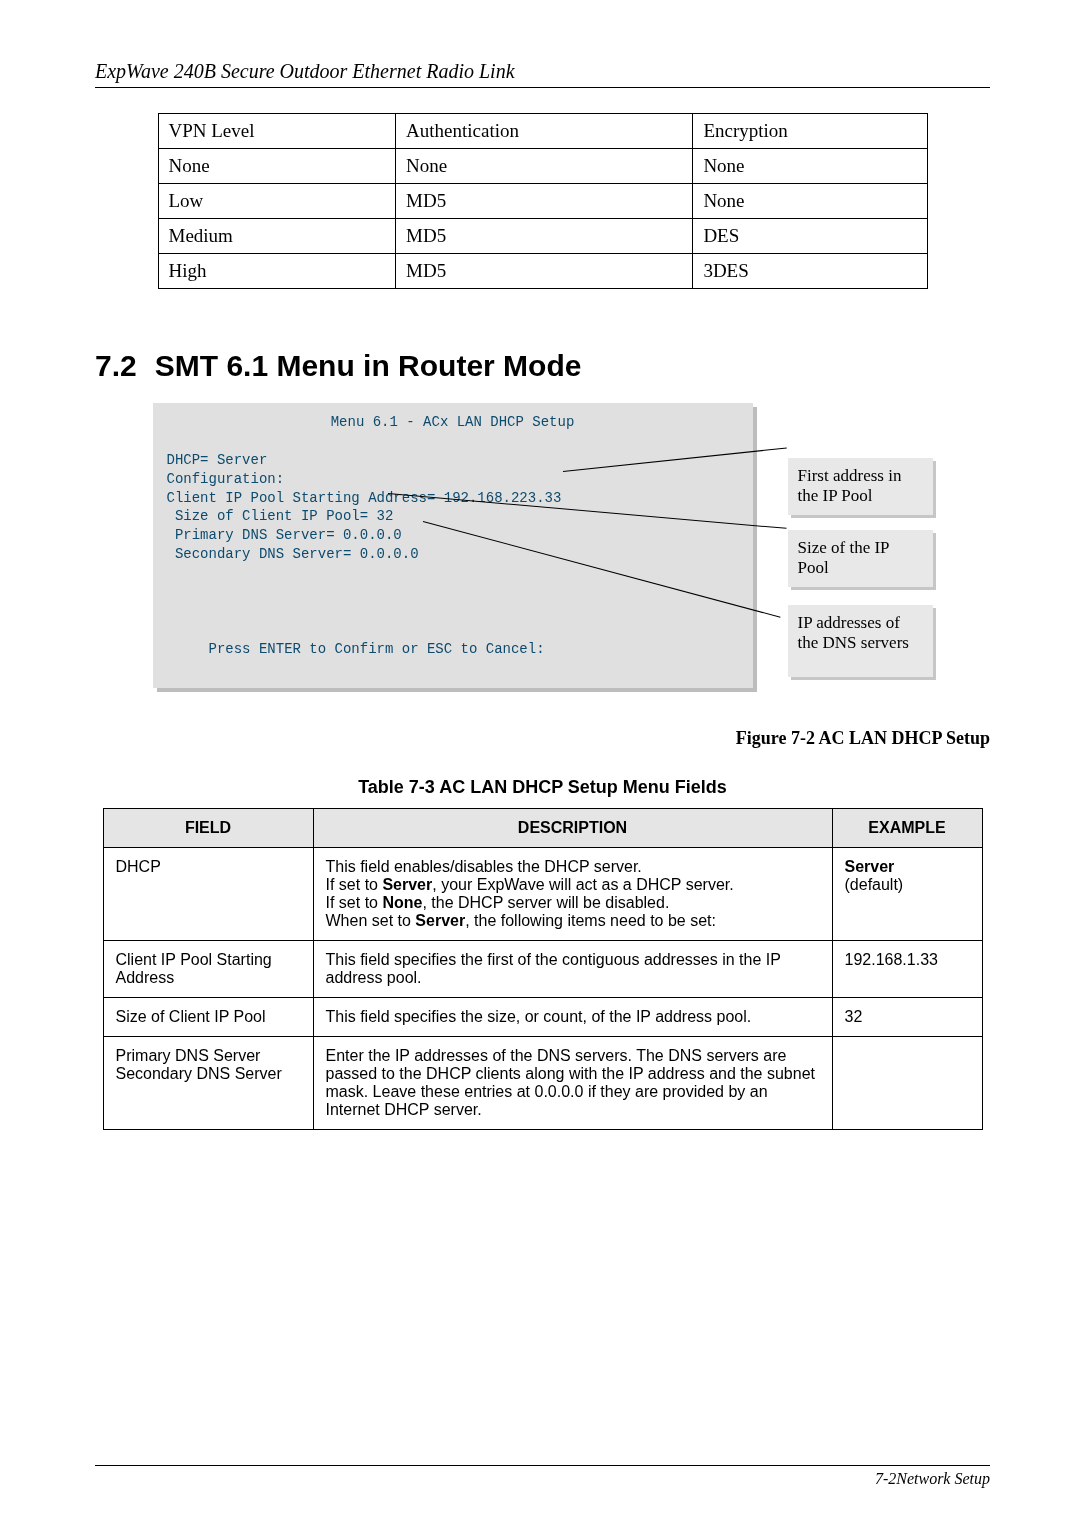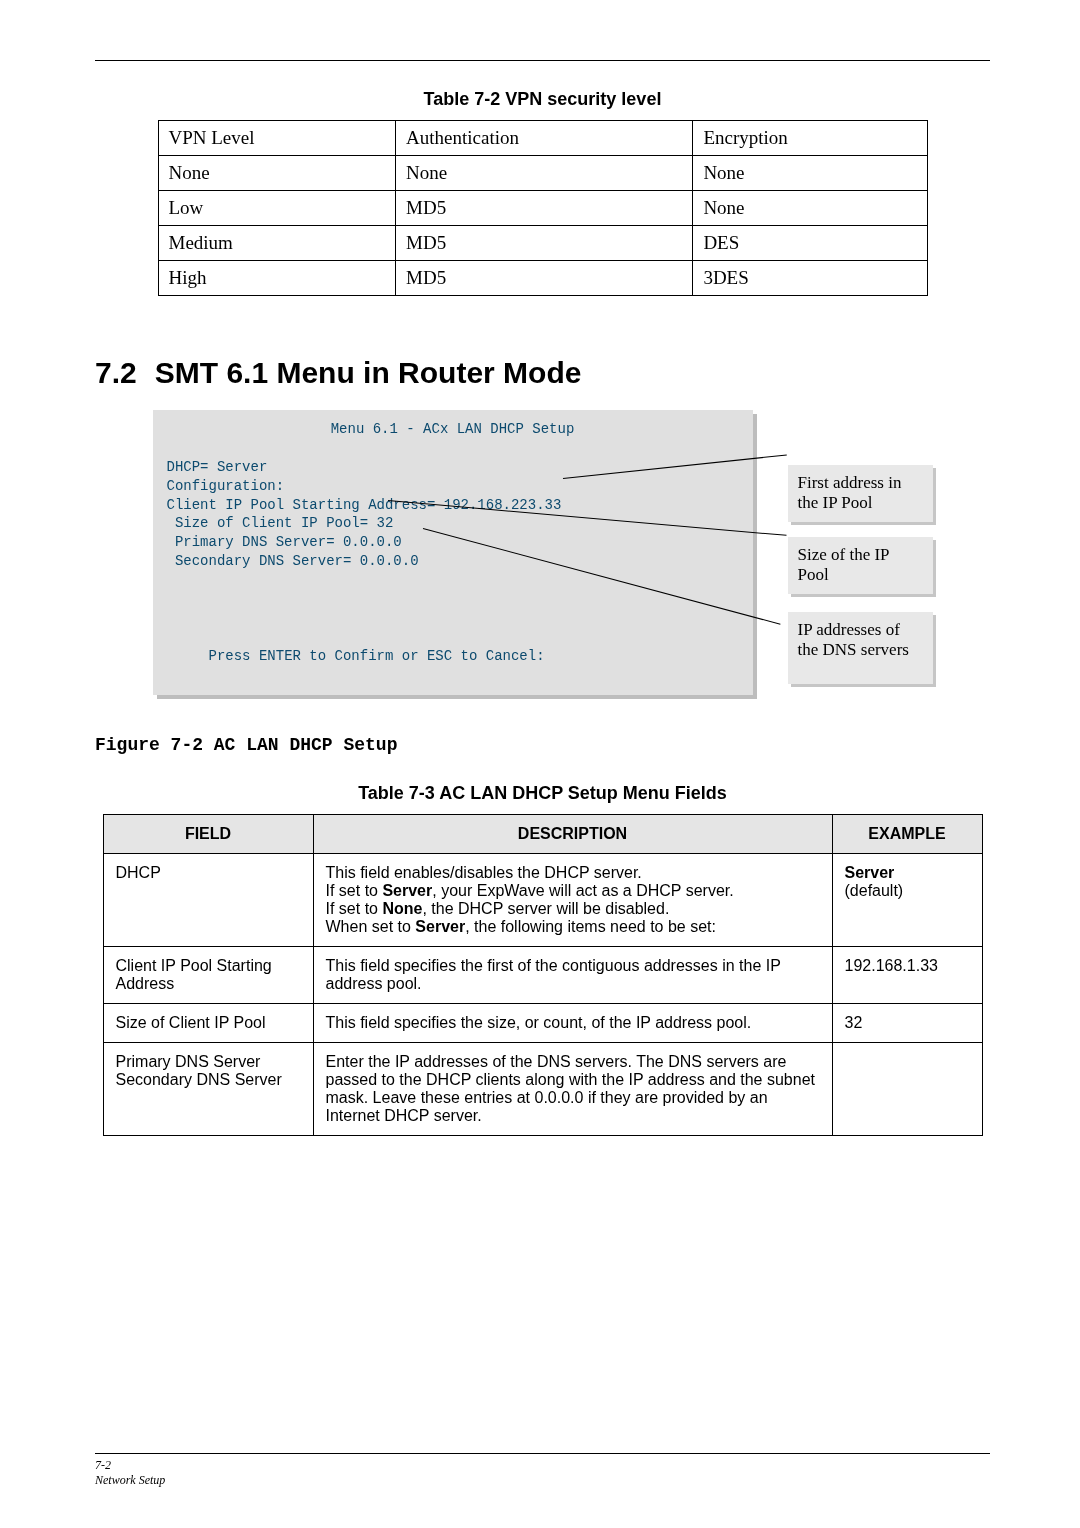--- a/index.html
+++ b/index.html
@@ -95,22 +95,22 @@
     padding: 8px 10px;
     box-sizing: border-box;
     line-height: 1.2;
     margin-top: 27px;
   }
   .callout.c1 { top: 28px; }
   .callout.c2 { top: 100px; }
   .callout.c3 { top: 175px; height: 72px; }
 
   .figure-caption {
-    text-align: left;
-    font-family: Liberation Mono, monospace;
+    text-align: right;
+    font-family: Liberation Serif, serif;
     font-weight: bold;
     font-size: 18px;
     margin: 25px 0 28px 0;
   }
 
   table.menu-table {
     border-collapse: collapse;
     width: 880px;
     margin: 0 auto;
     font-family: Arial, Helvetica, sans-serif;
@@ -138,40 +138,39 @@
   }
   .footer-rule {
     border: none;
     border-top: 1.5px solid #000;
     margin: 0 0 4px 0;
   }
   .footer-row {
     display: flex;
     justify-content: flex-end;
     font-style: italic;
-    font-size: 12px;
-    flex-direction: column;
+    font-size: 16px;
   }
   .footer-row .pnum { font-style: italic; }
 
   
   .line {
     position: absolute;
     background: #000;
     height: 1px;
     transform-origin: left center;
   }
 </style>
 </head>
 <body>
 
 <div class="page">
+  <div class="running-head">ExpWave 240B Secure Outdoor Ethernet Radio Link</div>
   <hr class="head-rule">
 
-  <div class="table-caption">Table 7-2 VPN security level</div>
 
   <table class="vpn-table">
     <thead>
       <tr>
         <th>VPN Level</th>
         <th>Authentication</th>
         <th>Encryption</th>
       </tr>
     </thead>
     <tbody>

